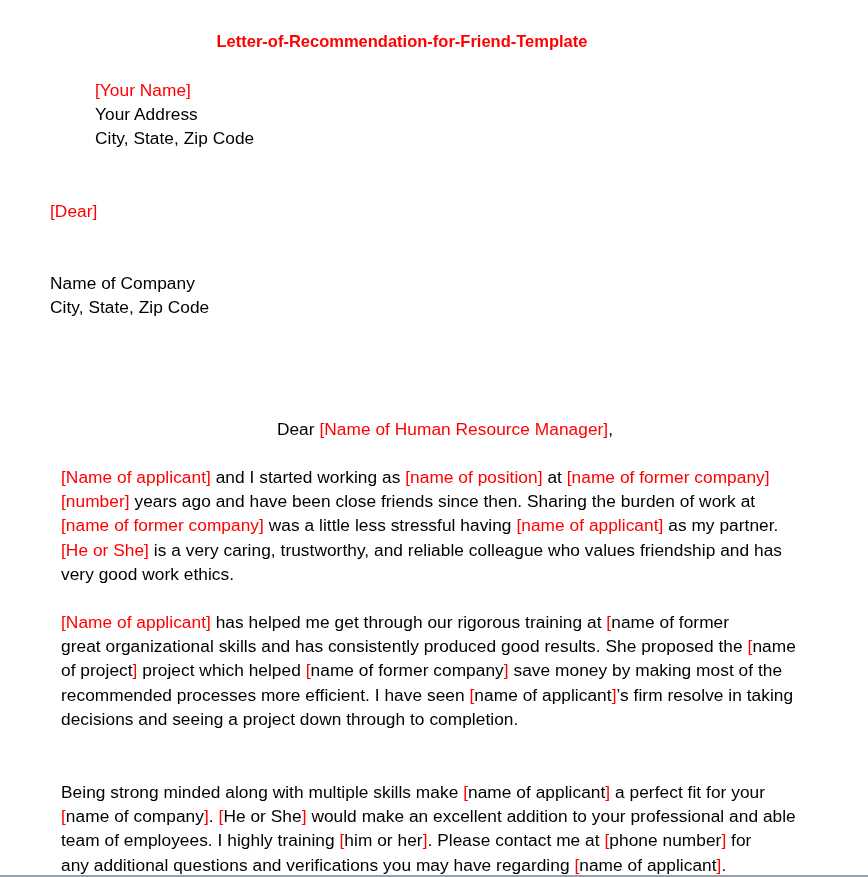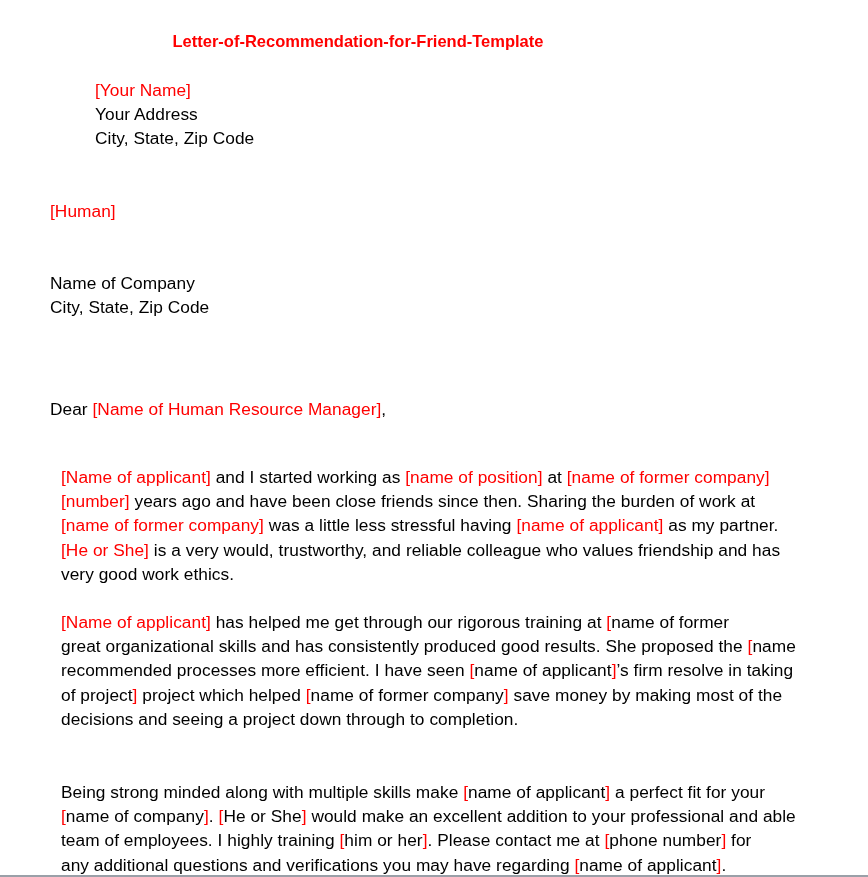--- a/index.html
+++ b/index.html
@@ -25,20 +25,21 @@
     .title {
       position: absolute;
       left: 0;
       width: 716px;
       top: 31px;
       text-align: center;
       font-weight: bold;
       font-size: 16.5px;
       line-height: 20px;
       color: #ff0000;
+      padding-left: 44px;
     }
     .block {
       position: absolute;
       left: 50px;
       width: 790px;
       font-size: 17.3px;
       line-height: 24.2px;
       letter-spacing: 0.05px;
     }
     .line { display: block; white-space: nowrap; }
@@ -60,47 +61,47 @@
 
   <div class="title">Letter-of-Recommendation-for-Friend-Template</div>
 
   <div class="block" style="top:78px;margin-left:45px;">
     <span class="line red">[Your Name]</span>
     <span class="line">Your Address</span>
     <span class="line">City, State, Zip Code</span>
   </div>
 
   <div class="block" style="top:199px;">
-    <span class="line red">[Human]</span>
+    <span class="line red">[Dear]</span>
   </div>
 
   <div class="block" style="top:271px;">
     <span class="line">Name of Company</span>
     <span class="line">City, State, Zip Code</span>
   </div>
 
-  <div class="block" style="top:397px;">
+  <div class="block" style="top:417px;text-align:center;">
     <span class="line">
       <span>Dear </span><span class="red">[Name of Human Resource Manager]</span><span>,</span>
     </span>
   </div>
 
   <div class="block para" style="top:465px;">
       <span class="line"><span class="red">[Name of applicant]</span><span> and I started working as </span><span class="red">[name of position]</span><span> at </span><span class="red">[name of former company]</span></span>
       <span class="line"><span class="red">[number]</span><span> years ago and have been close friends since then. Sharing the burden of work at</span></span>
       <span class="line"><span class="red">[name of former company]</span><span> was a little less stressful having </span><span class="red">[name of applicant]</span><span> as my partner.</span></span>
-      <span class="line"><span class="red">[He or She]</span><span> is a very would, trustworthy, and reliable colleague who values friendship and has</span></span>
+      <span class="line"><span class="red">[He or She]</span><span> is a very caring, trustworthy, and reliable colleague who values friendship and has</span></span>
       <span class="line"><span>very good work ethics.</span></span>
     </div>
 
   <div class="block para" style="top:610px;">
       <span class="line"><span class="red">[Name of applicant]</span><span> has helped me get through our rigorous training at </span><span class="red">[</span><span>name of former</span></span>
       <span class="line"><span>great organizational skills and has consistently produced good results. She proposed the </span><span class="red">[</span><span>name</span></span>
+      <span class="line"><span>of project</span><span class="red">]</span><span> project which helped </span><span class="red">[</span><span>name of former company</span><span class="red">]</span><span> save money by making most of the</span></span>
       <span class="line"><span>recommended processes more efficient. I have seen </span><span class="red">[</span><span>name of applicant</span><span class="red">]</span><span>’s firm resolve in taking</span></span>
-      <span class="line"><span>of project</span><span class="red">]</span><span> project which helped </span><span class="red">[</span><span>name of former company</span><span class="red">]</span><span> save money by making most of the</span></span>
       <span class="line"><span>decisions and seeing a project down through to completion.</span></span>
     </div>
 
   <div class="block para" style="top:780px;">
       <span class="line"><span>Being strong minded along with multiple skills make </span><span class="red">[</span><span>name of applicant</span><span class="red">]</span><span> a perfect fit for your</span></span>
       <span class="line"><span class="red">[</span><span>name of company</span><span class="red">]</span><span>. </span><span class="red">[</span><span>He or She</span><span class="red">]</span><span> would make an excellent addition to your professional and able</span></span>
       <span class="line"><span>team of employees. I highly training </span><span class="red">[</span><span>him or her</span><span class="red">]</span><span>. Please contact me at </span><span class="red">[</span><span>phone number</span><span class="red">]</span><span> for</span></span>
       <span class="line"><span>any additional questions and verifications you may have regarding </span><span class="red">[</span><span>name of applicant</span><span class="red">]</span><span>.</span></span>
     </div>
 

